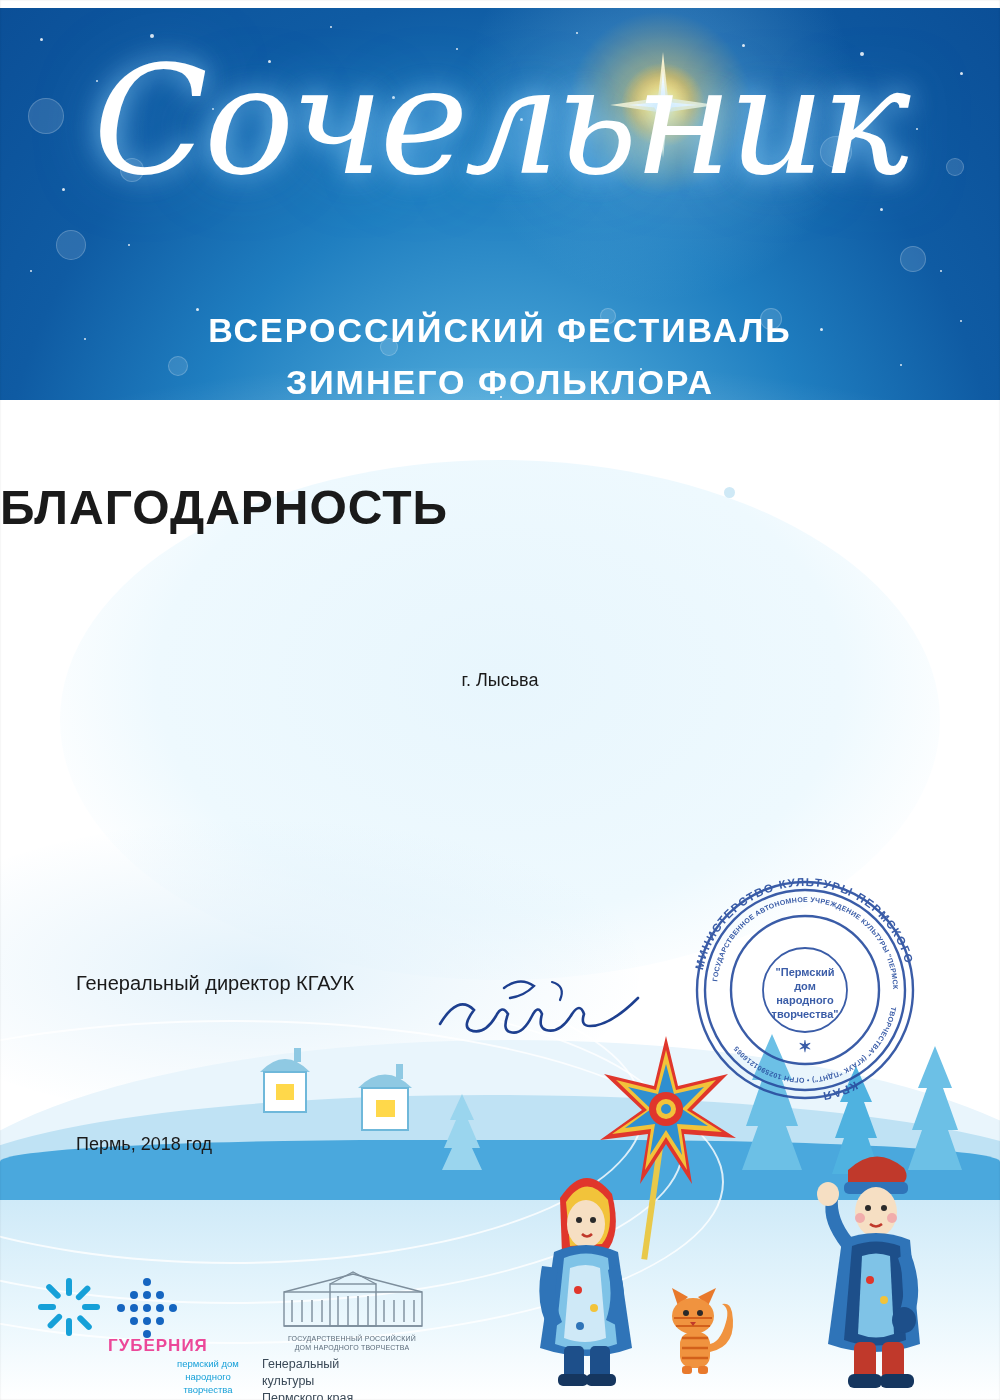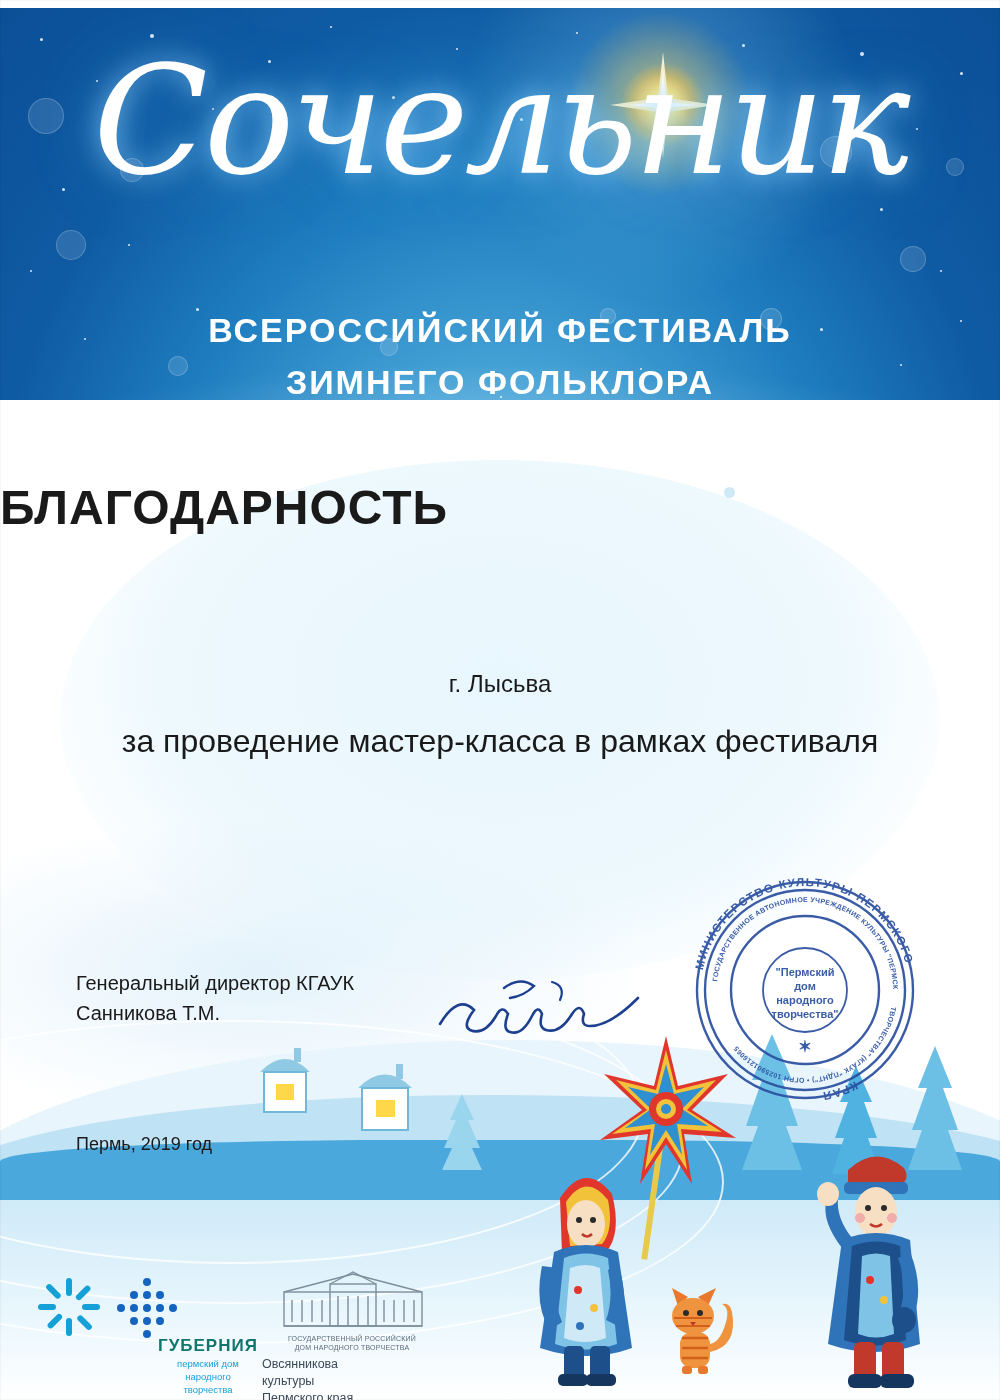--- a/index.html
+++ b/index.html
@@ -141,21 +141,21 @@
     text-align: center;
     font-size: 37px;
     font-weight: bold;
     color: #1a1a1a;
   }
   .recipient-city {
     position: absolute;
     left: 0; top: 670px;
     width: 1000px;
     text-align: center;
-    font-size: 24px;
+    font-size: 18px;
     color: #1a1a1a;
   }
   .reason {
     position: absolute;
     left: 110px; top: 718px;
     width: 780px;
     text-align: center;
     font-size: 32px;
     line-height: 1.45;
     color: #1a1a1a;
@@ -233,22 +233,21 @@
   .footer {
     position: absolute;
     left: 0; top: 1258px;
     width: 1000px;
     height: 142px;
   }
   .gub-text {
     position: absolute;
     left: 108px; top: 78px;
     width: 200px;
-    text-align: center;
-    color: #0f766e;
+    color: #ec4899;
     font-size: 17px;
     font-weight: bold;
     letter-spacing: 1px;
   }
   .gub-sub {
     position: absolute;
     left: 108px; top: 100px;
     width: 200px;
     text-align: center;
     color: #16a0d8;
@@ -349,21 +348,20 @@
 
   <div class="snowfield">
     <div class="snow-arc"></div>
     <div class="pale-blob"></div>
     <div class="pale-blob2"></div>
   </div>
 
   <div class="doc-title">БЛАГОДАРНОСТЬ</div>
   <div class="dot-accent"></div>
   <div class="recipient-city">г. Лысьва</div>
-  <div class="reason">за проведение мастер-класса в рамках фестиваля</div>
 
   <div class="lower-scene">
     <div class="hill-light"></div>
     <div class="hill-band"></div>
     <div class="water"></div>
     <div class="ice"></div>
 
     <span class="swoosh" style="left:-180px; top:-60px; width:820px; height:300px;"></span>
     <span class="swoosh" style="left:-220px; top:-30px; width:900px; height:310px;"></span>
     <span class="swoosh" style="left:-260px; top:0px;   width:980px; height:320px;"></span>
@@ -462,24 +460,23 @@
       <ellipse cx="104" cy="190" rx="12" ry="13" fill="#1d4f8a"></ellipse>
       <rect x="54" y="212" width="22" height="38" rx="6" fill="#c0392b"></rect>
       <rect x="82" y="212" width="22" height="38" rx="6" fill="#c0392b"></rect>
       <rect x="48" y="244" width="34" height="14" rx="6" fill="#15365f"></rect>
       <rect x="80" y="244" width="34" height="14" rx="6" fill="#15365f"></rect>
     </svg>
   </div>
 
   <div class="signer">
     <div>Генеральный директор КГАУК</div>
-    <div>Санникова Т.М.</div>
   </div>
 
-  <div class="place-date">Пермь, 2019 год</div>
+  <div class="place-date">Пермь, 2018 год</div>
 
   <svg class="signature" viewBox="0 0 260 70">
     <path d="M8 52 q18 -30 34 -14 q-12 16 -4 20 q14 6 26 -14 q6 -12 12 -2 q-6 16 2 18 q12 4 22 -16 q6 -12 10 -2 q-4 14 4 16 q14 4 26 -16 q8 -12 12 0 q-4 12 6 12 q20 0 48 -28" fill="none" stroke="#1d3f8f" stroke-width="2.6" stroke-linecap="round"></path>
     <path d="M72 16 q16 -12 30 -2 q-10 10 -24 12" fill="none" stroke="#1d3f8f" stroke-width="2.4" stroke-linecap="round"></path>
     <path d="M120 10 q14 4 8 18" fill="none" stroke="#1d3f8f" stroke-width="2.2" stroke-linecap="round"></path>
   </svg>
 
   <svg class="stamp" viewBox="0 0 250 230">
     <defs>
       <path id="outerArc" d="M 125 225 m -108 -110 a 108 108 0 1 1 216 0 a 108 108 0 1 1 -216 0"></path>
@@ -557,20 +554,20 @@
         <rect x="52" y="14" width="46" height="42"></rect>
         <path d="M52 14 L75 2 L98 14"></path>
         <path d="M14 30 v22 M24 30 v22 M34 30 v22 M44 30 v22 M106 30 v22 M116 30 v22 M126 30 v22 M136 30 v22"></path>
         <path d="M60 26 v30 M70 26 v30 M80 26 v30 M90 26 v30"></path>
         <path d="M6 56 h138"></path>
       </g>
     </svg>
     <div class="gdnt-sub" style="white-space:pre-line;">ГОСУДАРСТВЕННЫЙ РОССИЙСКИЙ
 ДОМ НАРОДНОГО ТВОРЧЕСТВА</div>
     <div class="min-text">
-      <div>Овсянникова</div>
+      <div>Генеральный</div>
       <div>культуры</div>
       <div>Пермского края</div>
     </div>
   </div>
 
   <div class="paper-edge"></div>
 </div>
 
 </body></html>

